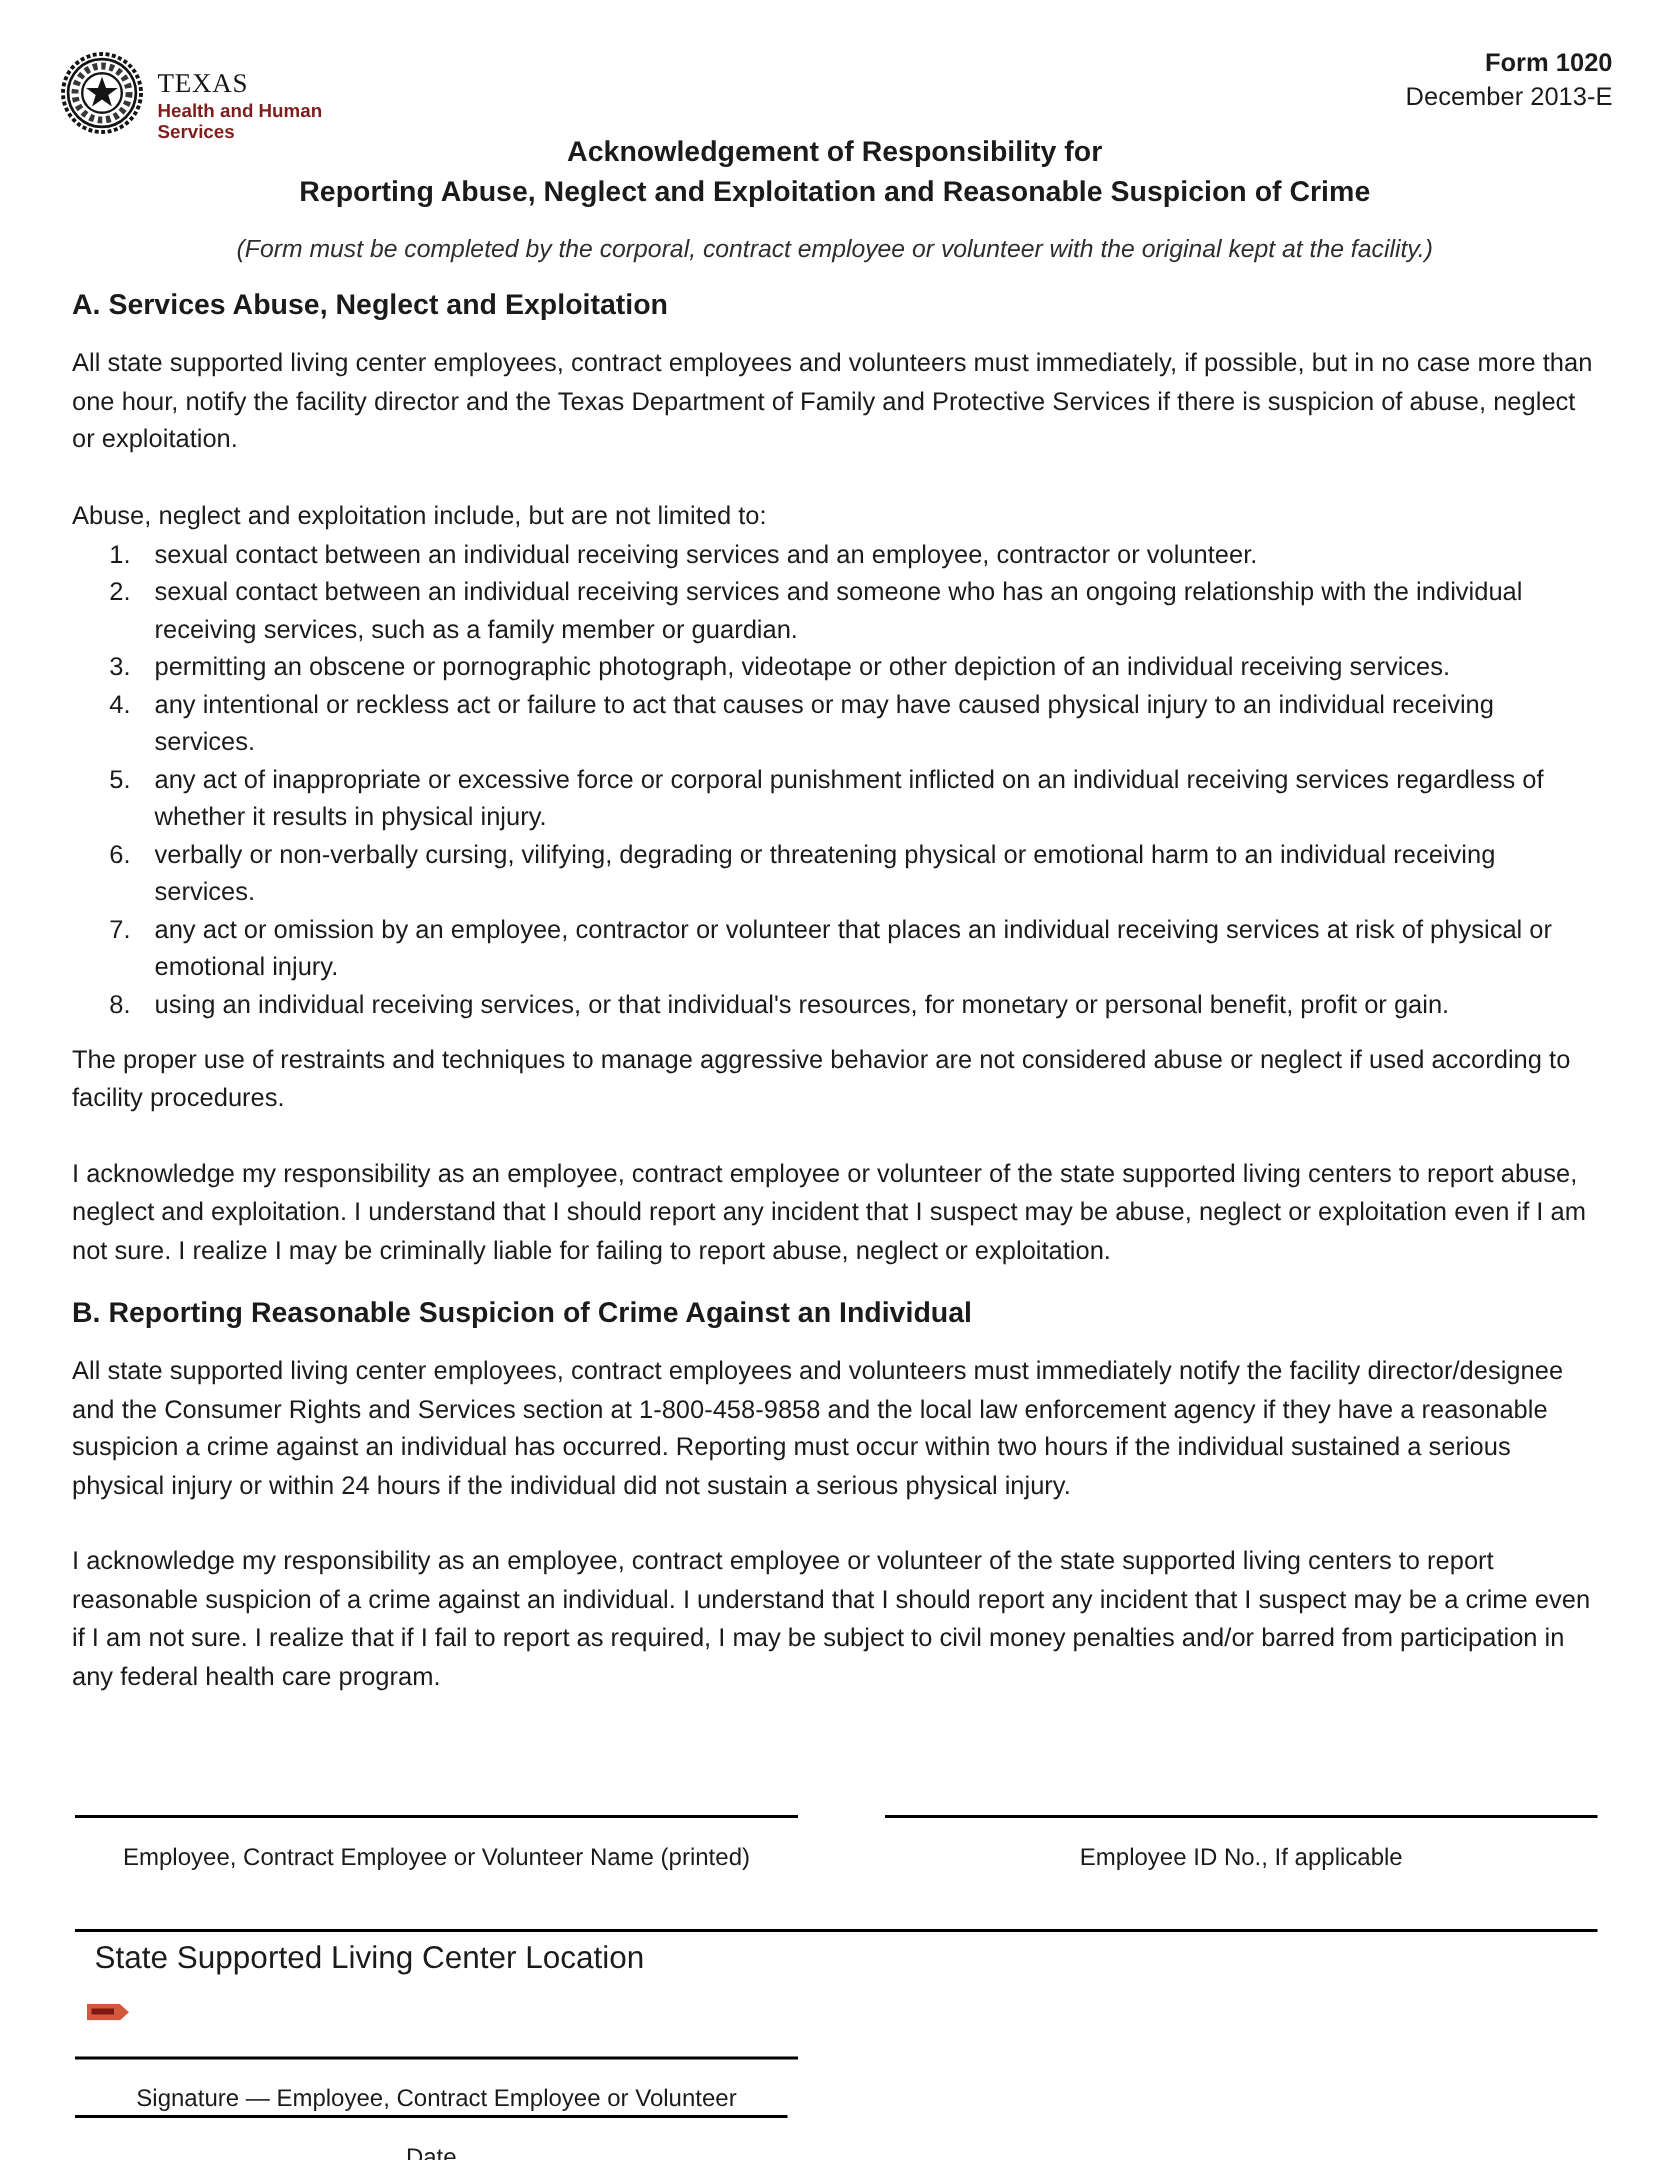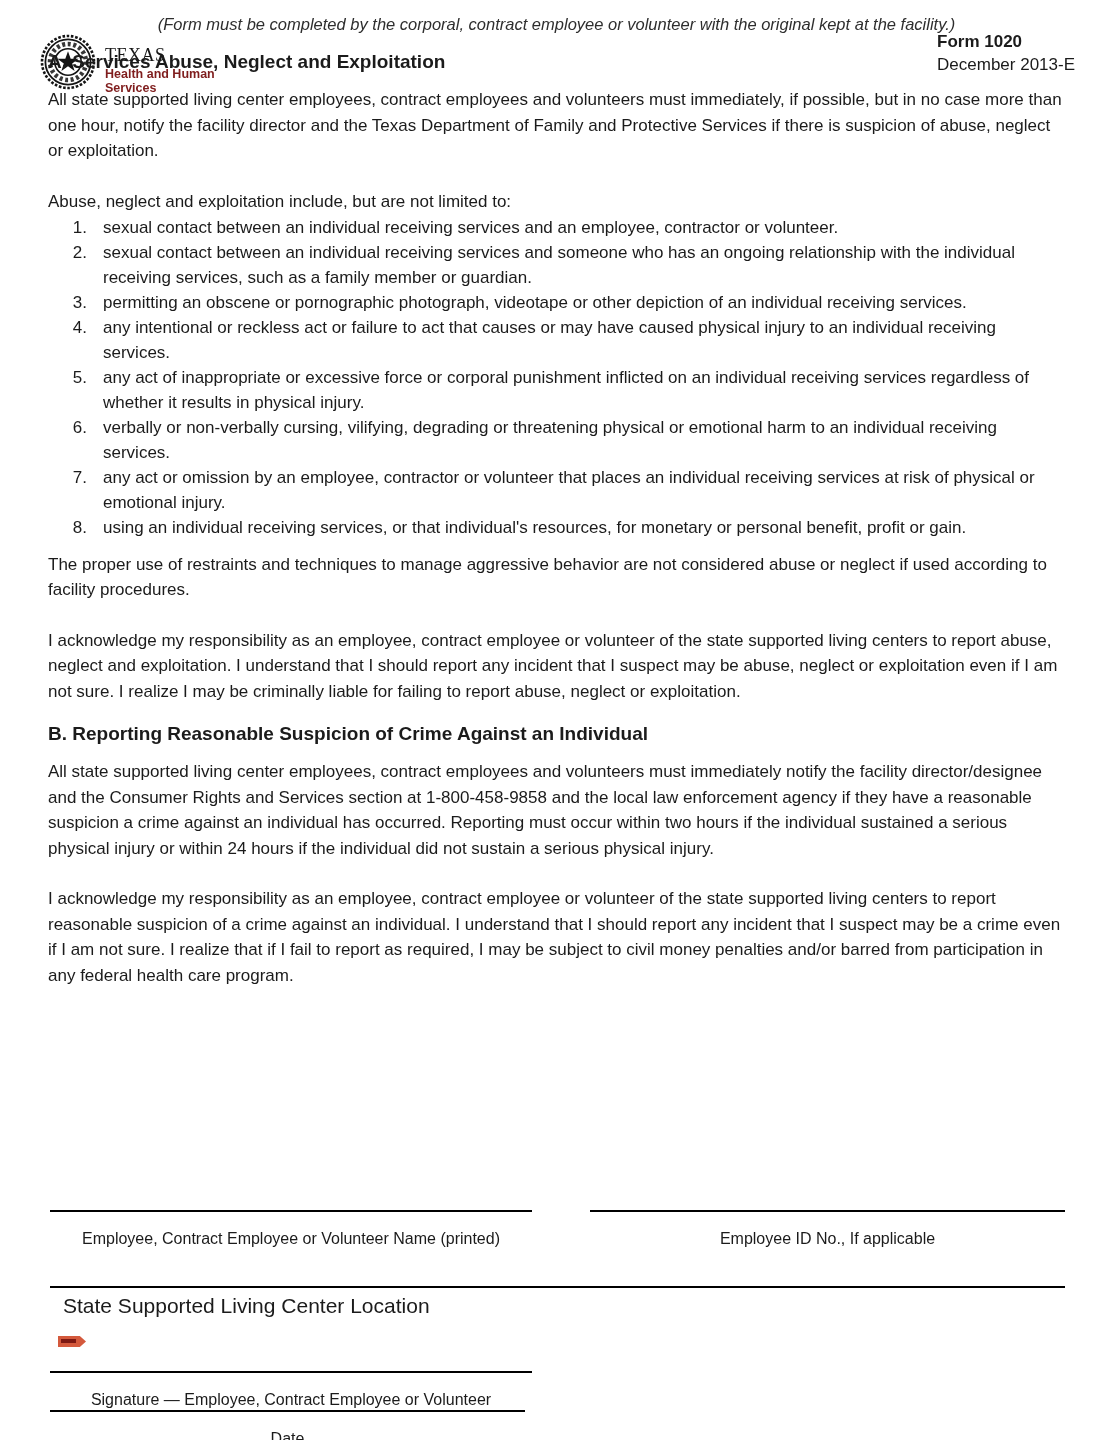--- a/index.html
+++ b/index.html
@@ -12,21 +12,21 @@
     overflow:hidden;
   }
 
   
   .logo-wrap { position:absolute; top:34px; left:40px; display:flex; align-items:flex-start; gap:9px; }
   .seal { width:56px; height:56px; }
   .logo-text { padding-top:9px; }
   .logo-org { font-family:Liberation Serif, serif; font-size:18px; line-height:24px; letter-spacing:0.5px; color:#161616; }
   .logo-dept { font-size:12.5px; font-weight:bold; line-height:14px; color:#7f1d1d; }
 
-  .form-info { position:absolute; top:30px; right:38px; font-size:17px; line-height:23px; }
+  .form-info { position:absolute; top:30px; right:38px; text-align:right; font-size:17px; line-height:23px; }
   .form-number { font-weight:bold; }
 
   
   .content { position:absolute; top:0; left:48px; width:1017px; }
   .title { margin-top:88px; text-align:center; font-weight:bold; font-size:19px; line-height:27px; }
   .note  { margin-top:13px; text-align:center; font-style:italic; font-size:16.5px; line-height:22px; color:#2e2e2e; }
   .section-heading { margin-top:14px; font-size:19px; font-weight:bold; line-height:26px; }
   .para { margin-top:12px; font-size:17px; line-height:25.5px; }
   .para.gap { margin-top:25px; }
   .list-intro { margin-top:13px; font-size:17px; line-height:25px; }
@@ -74,20 +74,24 @@
       <div class="logo-dept">Services</div>
     </div>
   </div>
 
   <div class="form-info">
     <div class="form-number">Form 1020</div>
     <div class="form-revision">December 2013-E</div>
   </div>
 
   <div class="content">
+    <div class="title">
+      <div>Acknowledgement of Responsibility for</div>
+      <div>Reporting Abuse, Neglect and Exploitation and Reasonable Suspicion of Crime</div>
+    </div>
     <div class="note">(Form must be completed by the corporal, contract employee or volunteer with the original kept at the facility.)</div>
 
     <div class="section-heading">A. Services Abuse, Neglect and Exploitation</div>
     <div class="para">All state supported living center employees, contract employees and volunteers must immediately, if possible, but in no case more than one hour, notify the facility director and the Texas Department of Family and Protective Services if there is suspicion of abuse, neglect or exploitation.</div>
     <div class="list-intro para gap" style="margin-top:25px;">Abuse, neglect and exploitation include, but are not limited to:</div>
     <div class="num-list">
         <div class="li-row">
           <span class="li-num">1.</span>
           <span class="li-text">sexual contact between an individual receiving services and an employee, contractor or volunteer.</span>
         </div>

